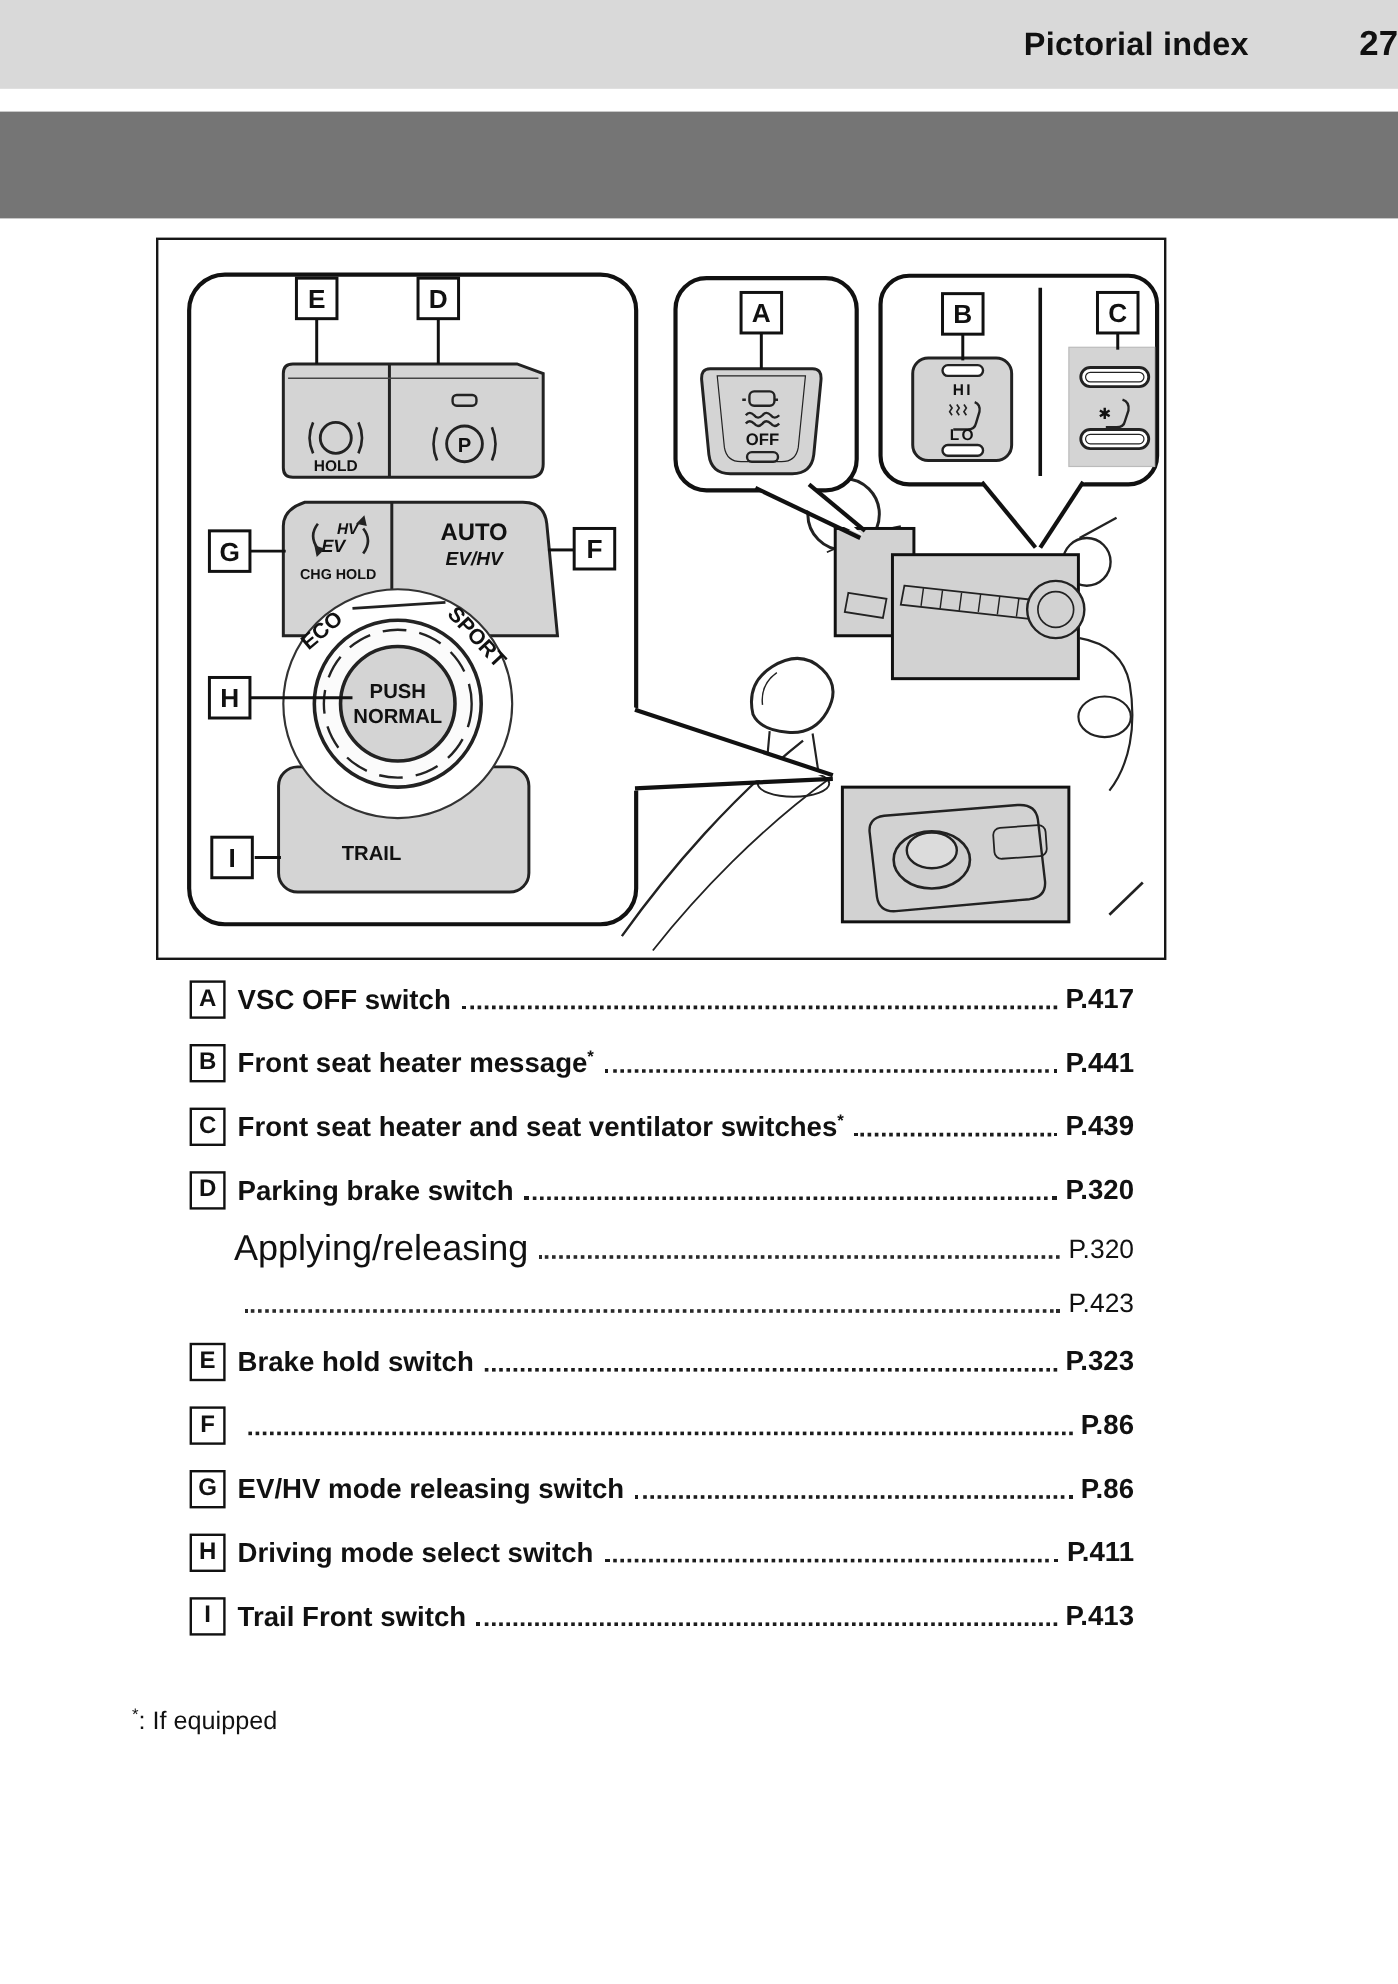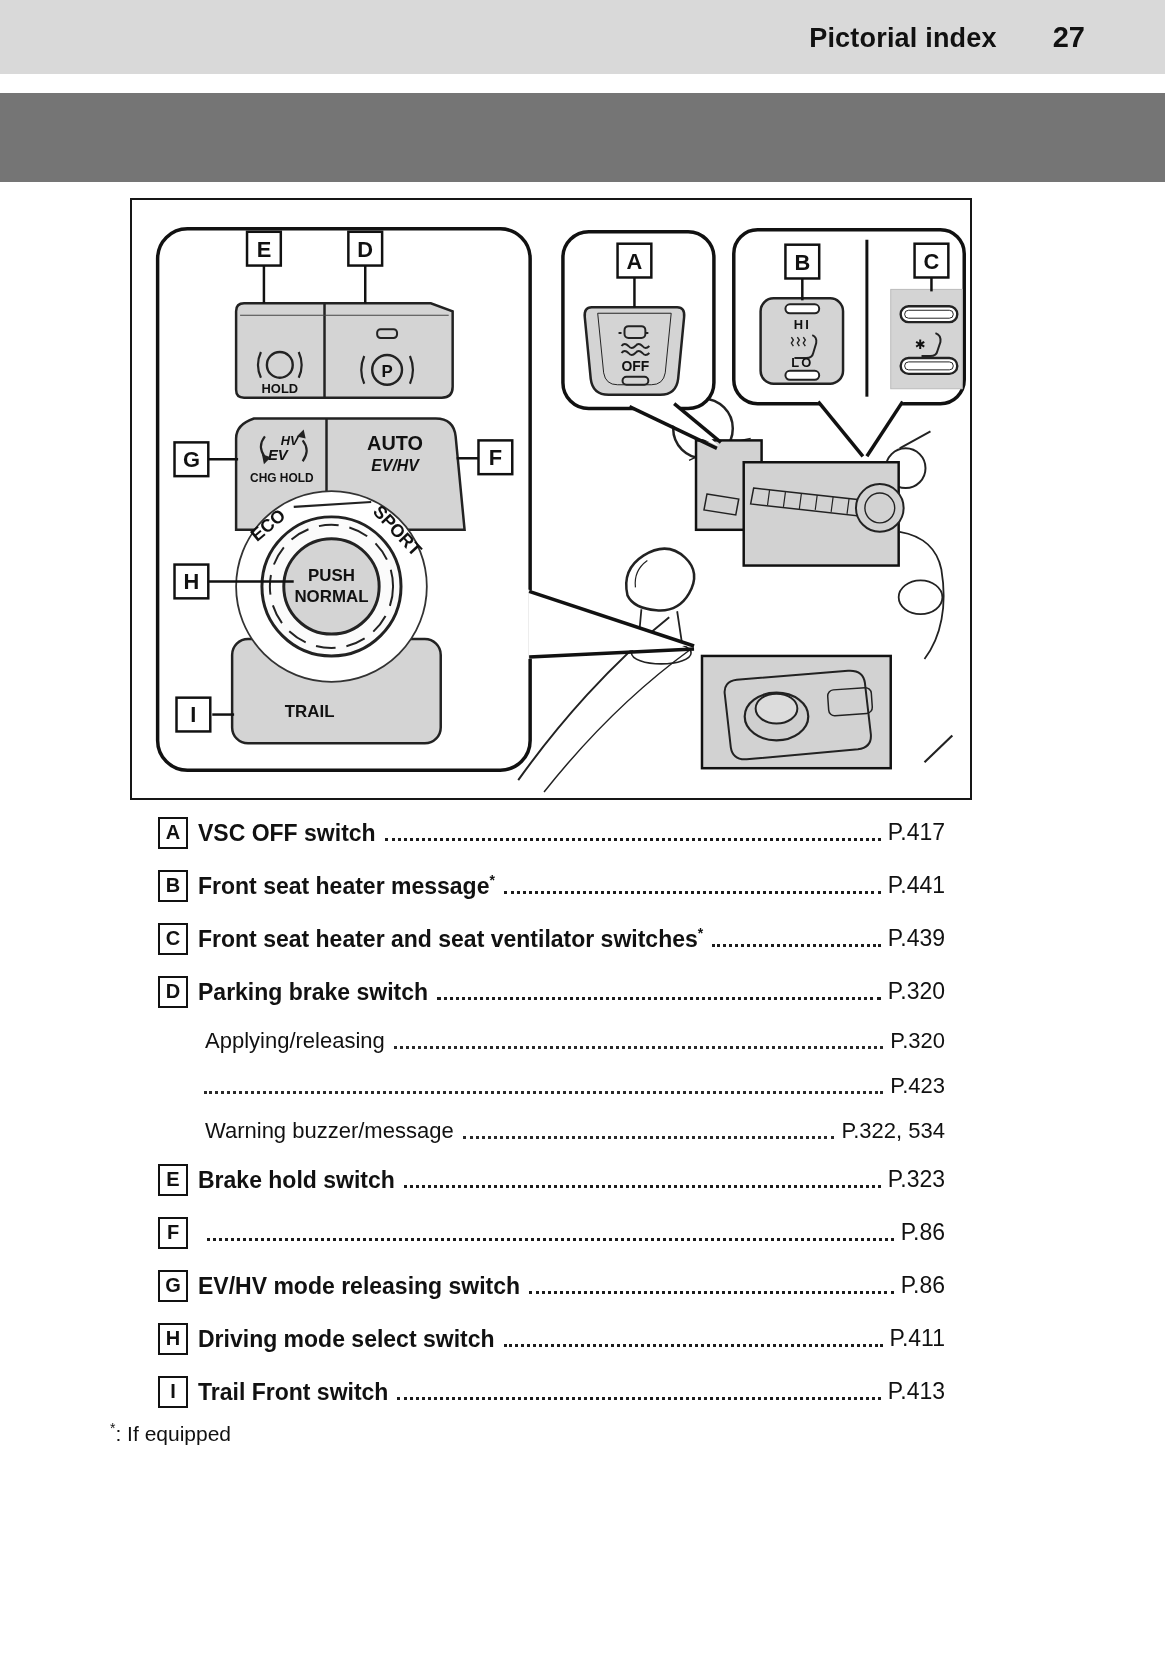--- a/index.html
+++ b/index.html
@@ -1,39 +1,39 @@
 <!DOCTYPE html>
 <html><head>
 <meta charset="utf-8">
 <style>
   html,body{margin:0;padding:0;}
   body{width:1165px;height:1653px;position:relative;background:#fff;
        font-family:"Liberation Sans","DejaVu Sans",sans-serif;color:#111;}
   .topbar{position:absolute;left:0;top:0;width:100%;height:74px;background:#d9d9d9;
           display:flex;justify-content:flex-end;align-items:baseline;box-sizing:border-box;
-          padding-right:80px;gap:56px;}
+          gap:92px;}
   .section-title{font-size:27px;font-weight:bold;letter-spacing:.2px;line-height:74px;}
   .page-number{font-size:29px;font-weight:bold;line-height:74px;}
   .banner{position:absolute;left:0;top:93px;width:100%;height:89px;background:#757575;}
   .figure{position:absolute;left:130px;top:198px;width:842px;height:602px;
           border:2.5px solid #161616;box-sizing:border-box;background:#fff;}
   .figure svg{display:block;width:100%;height:100%;}
   svg text{font-family:"Liberation Sans","DejaVu Sans",sans-serif;fill:#111;}
   .index{position:absolute;left:130px;top:806px;width:842px;}
   .row{display:flex;align-items:center;box-sizing:border-box;padding-left:28px;padding-right:27px;}
   .row.main{height:53px;}
   .row.sub{height:45px;padding-left:65px;}
   .letterbox{flex:0 0 auto;width:26px;height:28px;border:2.5px solid #111;display:inline-flex;
              align-items:center;justify-content:center;font-weight:bold;font-size:20px;margin-right:10px;}
   .title{font-size:23px;font-weight:bold;white-space:nowrap;}
-  .row.sub .title{font-weight:normal;font-size:22px;margin-left:10px;}
+  .row.sub .title{font-weight:normal;font-size:30px;}
   .sup{font-size:14px;font-weight:bold;vertical-align:super;}
   .dots{flex:1 1 auto;height:0;border-bottom:3px dotted #1c1c1c;margin:0 7px 0 9px;transform:translateY(7px);}
   .row.sub .dots{border-bottom:3px dotted #2a2a2a;}
-  .pageref{font-size:23px;font-weight:normal;white-space:nowrap;}
+  .pageref{font-size:23px;font-weight:bold;white-space:nowrap;}
   .row.sub .pageref{font-weight:normal;font-size:22px;}
   .footnote{position:absolute;left:110px;top:1420px;font-size:21px;}
   .footnote .fsup{font-size:14px;vertical-align:super;}
 </style>
 </head>
 <body>
 
 <div class="topbar">
   <span class="section-title">Pictorial index</span>
   <span class="page-number">27</span>
@@ -285,25 +285,20 @@
     <span class="title">Applying/releasing</span>
     <span class="dots"></span>
     <span class="pageref">P.320</span>
   </div>
 
   <div class="row sub">
     <span class="dots"></span>
     <span class="pageref">P.423</span>
   </div>
 
-  <div class="row sub">
-    <span class="title">Warning buzzer/message</span>
-    <span class="dots"></span>
-    <span class="pageref">P.322, 534</span>
-  </div>
 
   <div class="row main">
     <span class="letterbox">
         <span>E</span>
       </span>
     <span class="title"><span>Brake hold switch</span><span class="sup"></span></span>
     <span class="dots"></span>
     <span class="pageref">P.323</span>
   </div>
 

